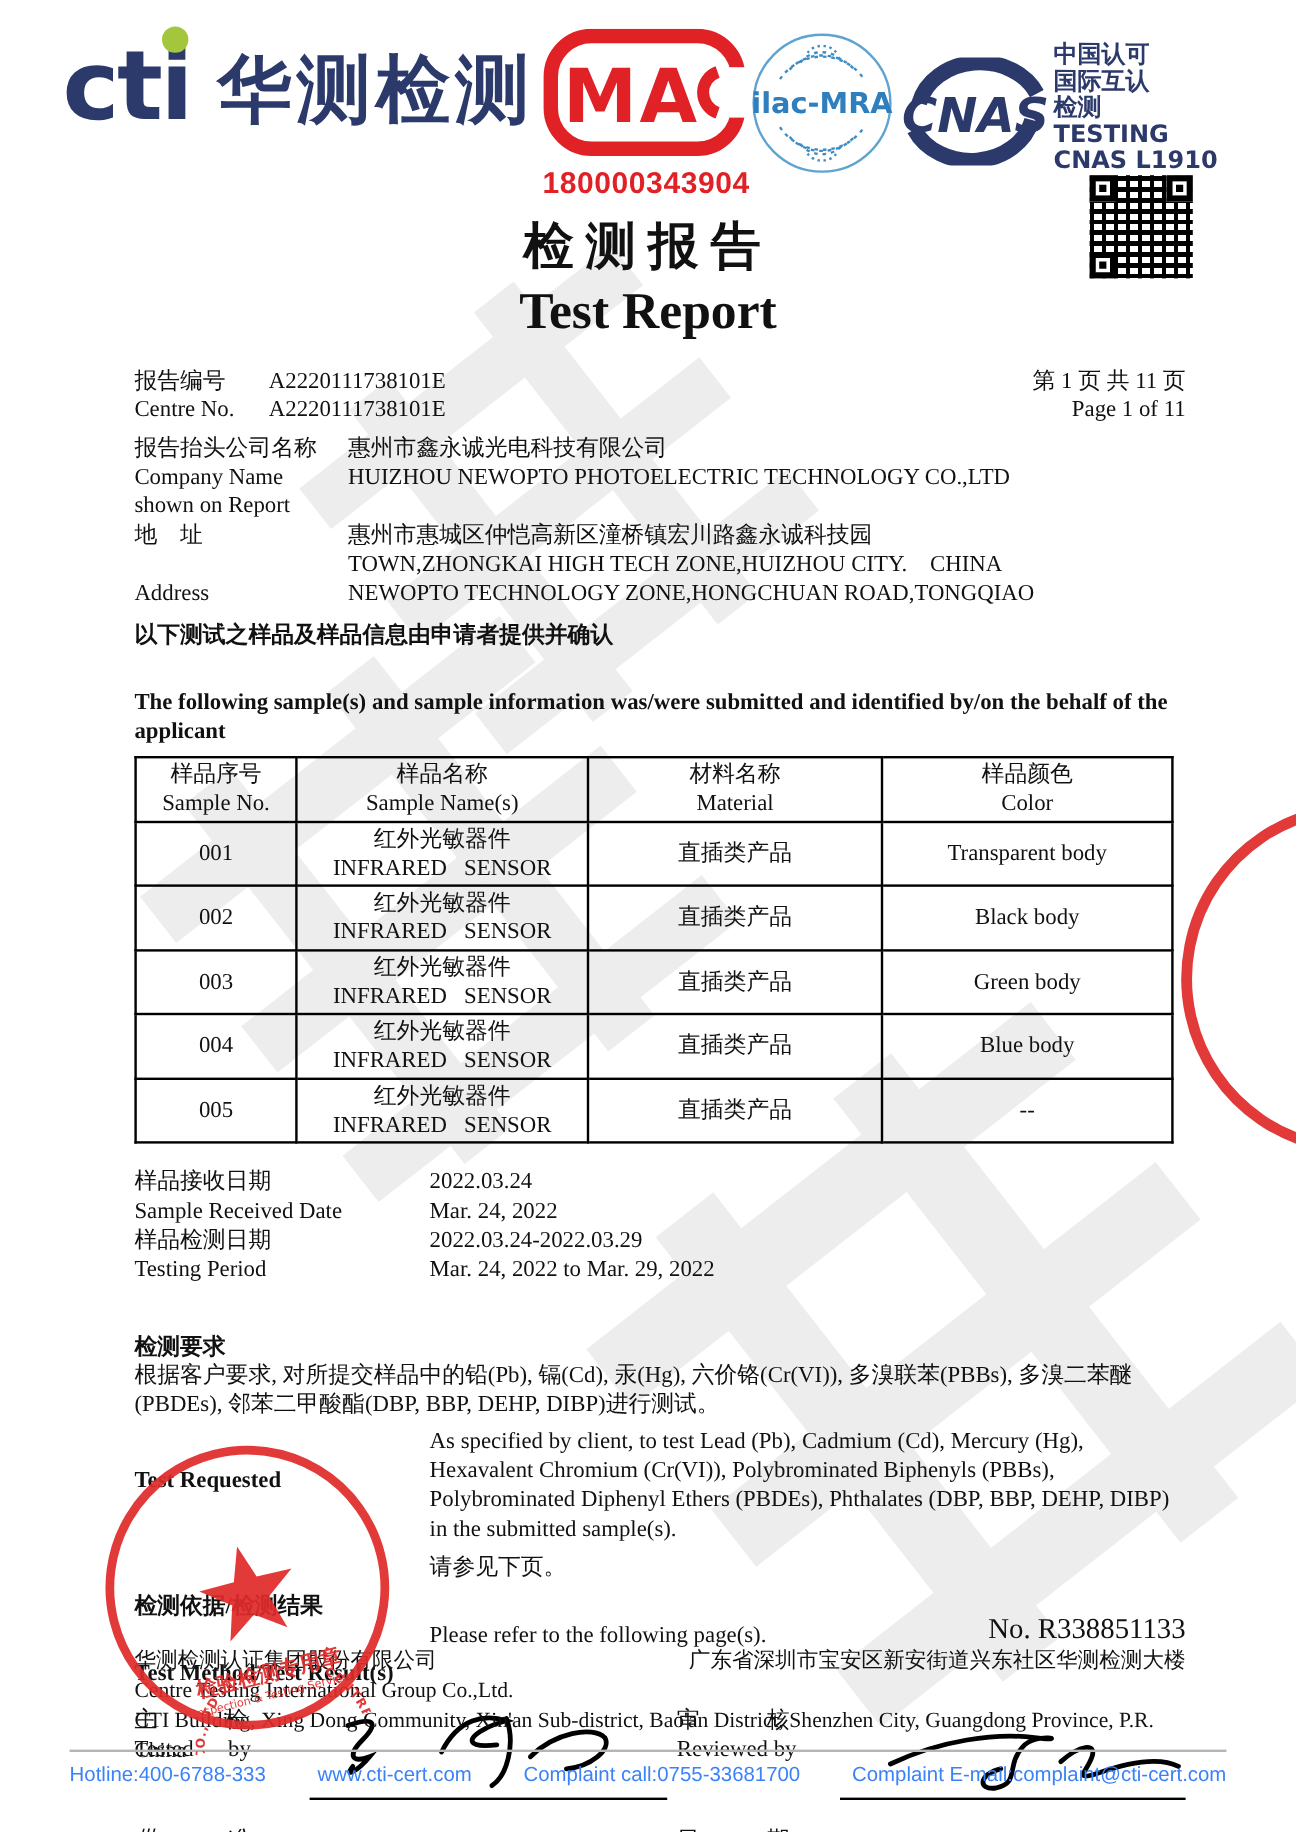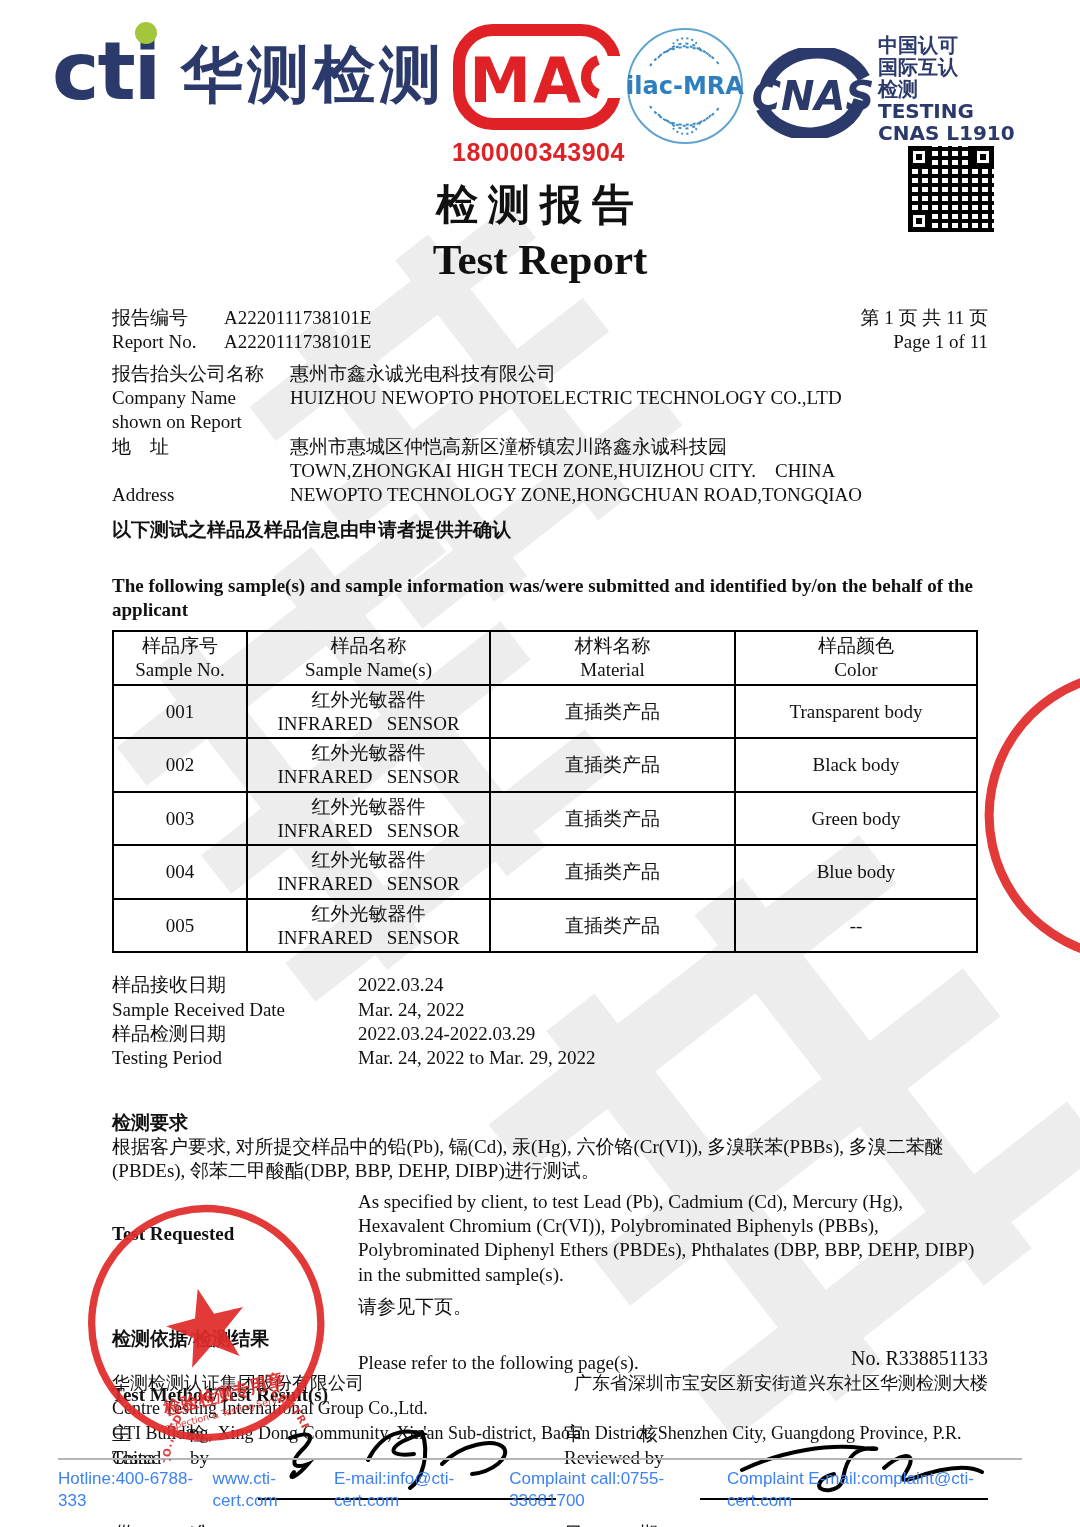--- a/index.html
+++ b/index.html
@@ -166,21 +166,21 @@
 <div class="abs title-en">Test Report</div>
 
 <div class="abs main">
 
   <div class="row">
     <span class="lbl-s">报告编号</span>
     <span>A2220111738101E</span>
     <span class="right-info">第 1 页  共 11 页</span>
   </div>
   <div class="row">
-    <span class="lbl-s">Report No.</span>
+    <span class="lbl-s">Centre No.</span>
     <span>A2220111738101E</span>
     <span class="right-info">Page 1 of 11</span>
   </div>
 
   <div class="row" style="margin-top:7px;">
     <span class="lbl-m">报告抬头公司名称</span>
     <span class="val">惠州市鑫永诚光电科技有限公司</span>
   </div>
   <div class="row">
     <span class="lbl-m">Company Name</span>
@@ -364,34 +364,33 @@
         <div class="cnlbl">日期</div>
         <div>Date</div>
         <div class="sig-line" style="left:136px; right:0; bottom:18px;"></div>
         <div class="abs" style="left:230px; bottom:36px;">2022.03.29</div>
       </div>
     </div>
   </div>
 </div>
 
 <div class="abs bottom-block">
-  <div style="text-align:right; font-size:20px;">No. R338851133</div>
+  <div style="text-align:right; font-size:24px;">No. R338851133</div>
   <div class="bb-row">
     <span>华测检测认证集团股份有限公司</span>
     <span>广东省深圳市宝安区新安街道兴东社区华测检测大楼</span>
   </div>
   <div>Centre Testing International Group Co.,Ltd.</div>
   <div>CTI Building, Xing Dong Community, Xin'an Sub-district, Bao'an District, Shenzhen City, Guangdong Province, P.R. China</div>
 </div>
 
 <div class="abs footer-line"></div>
 <div class="abs footer-bar">
   <span>Hotline:400-6788-333</span>
   <span>www.cti-cert.com</span>
-  <span>E-mail:info@cti-cert.com</span>
   <span>Complaint call:0755-33681700</span>
   <span>Complaint E-mail:complaint@cti-cert.com</span>
 </div>
 
 <div class="abs stamp" style="left:82px; top:1198px; transform:rotate(-14deg);">
   <svg width="250" height="250" viewBox="0 0 240 240">
     <circle cx="120" cy="120" r="110" fill="none" stroke="#e02b2b" stroke-width="7"></circle>
     <defs>
       <path id="s1o" d="M 120,212 A 92,92 0 1 1 119.9,212"></path>
       <path id="s1i" d="M 120,186 A 66,66 0 1 1 119.9,186"></path>

